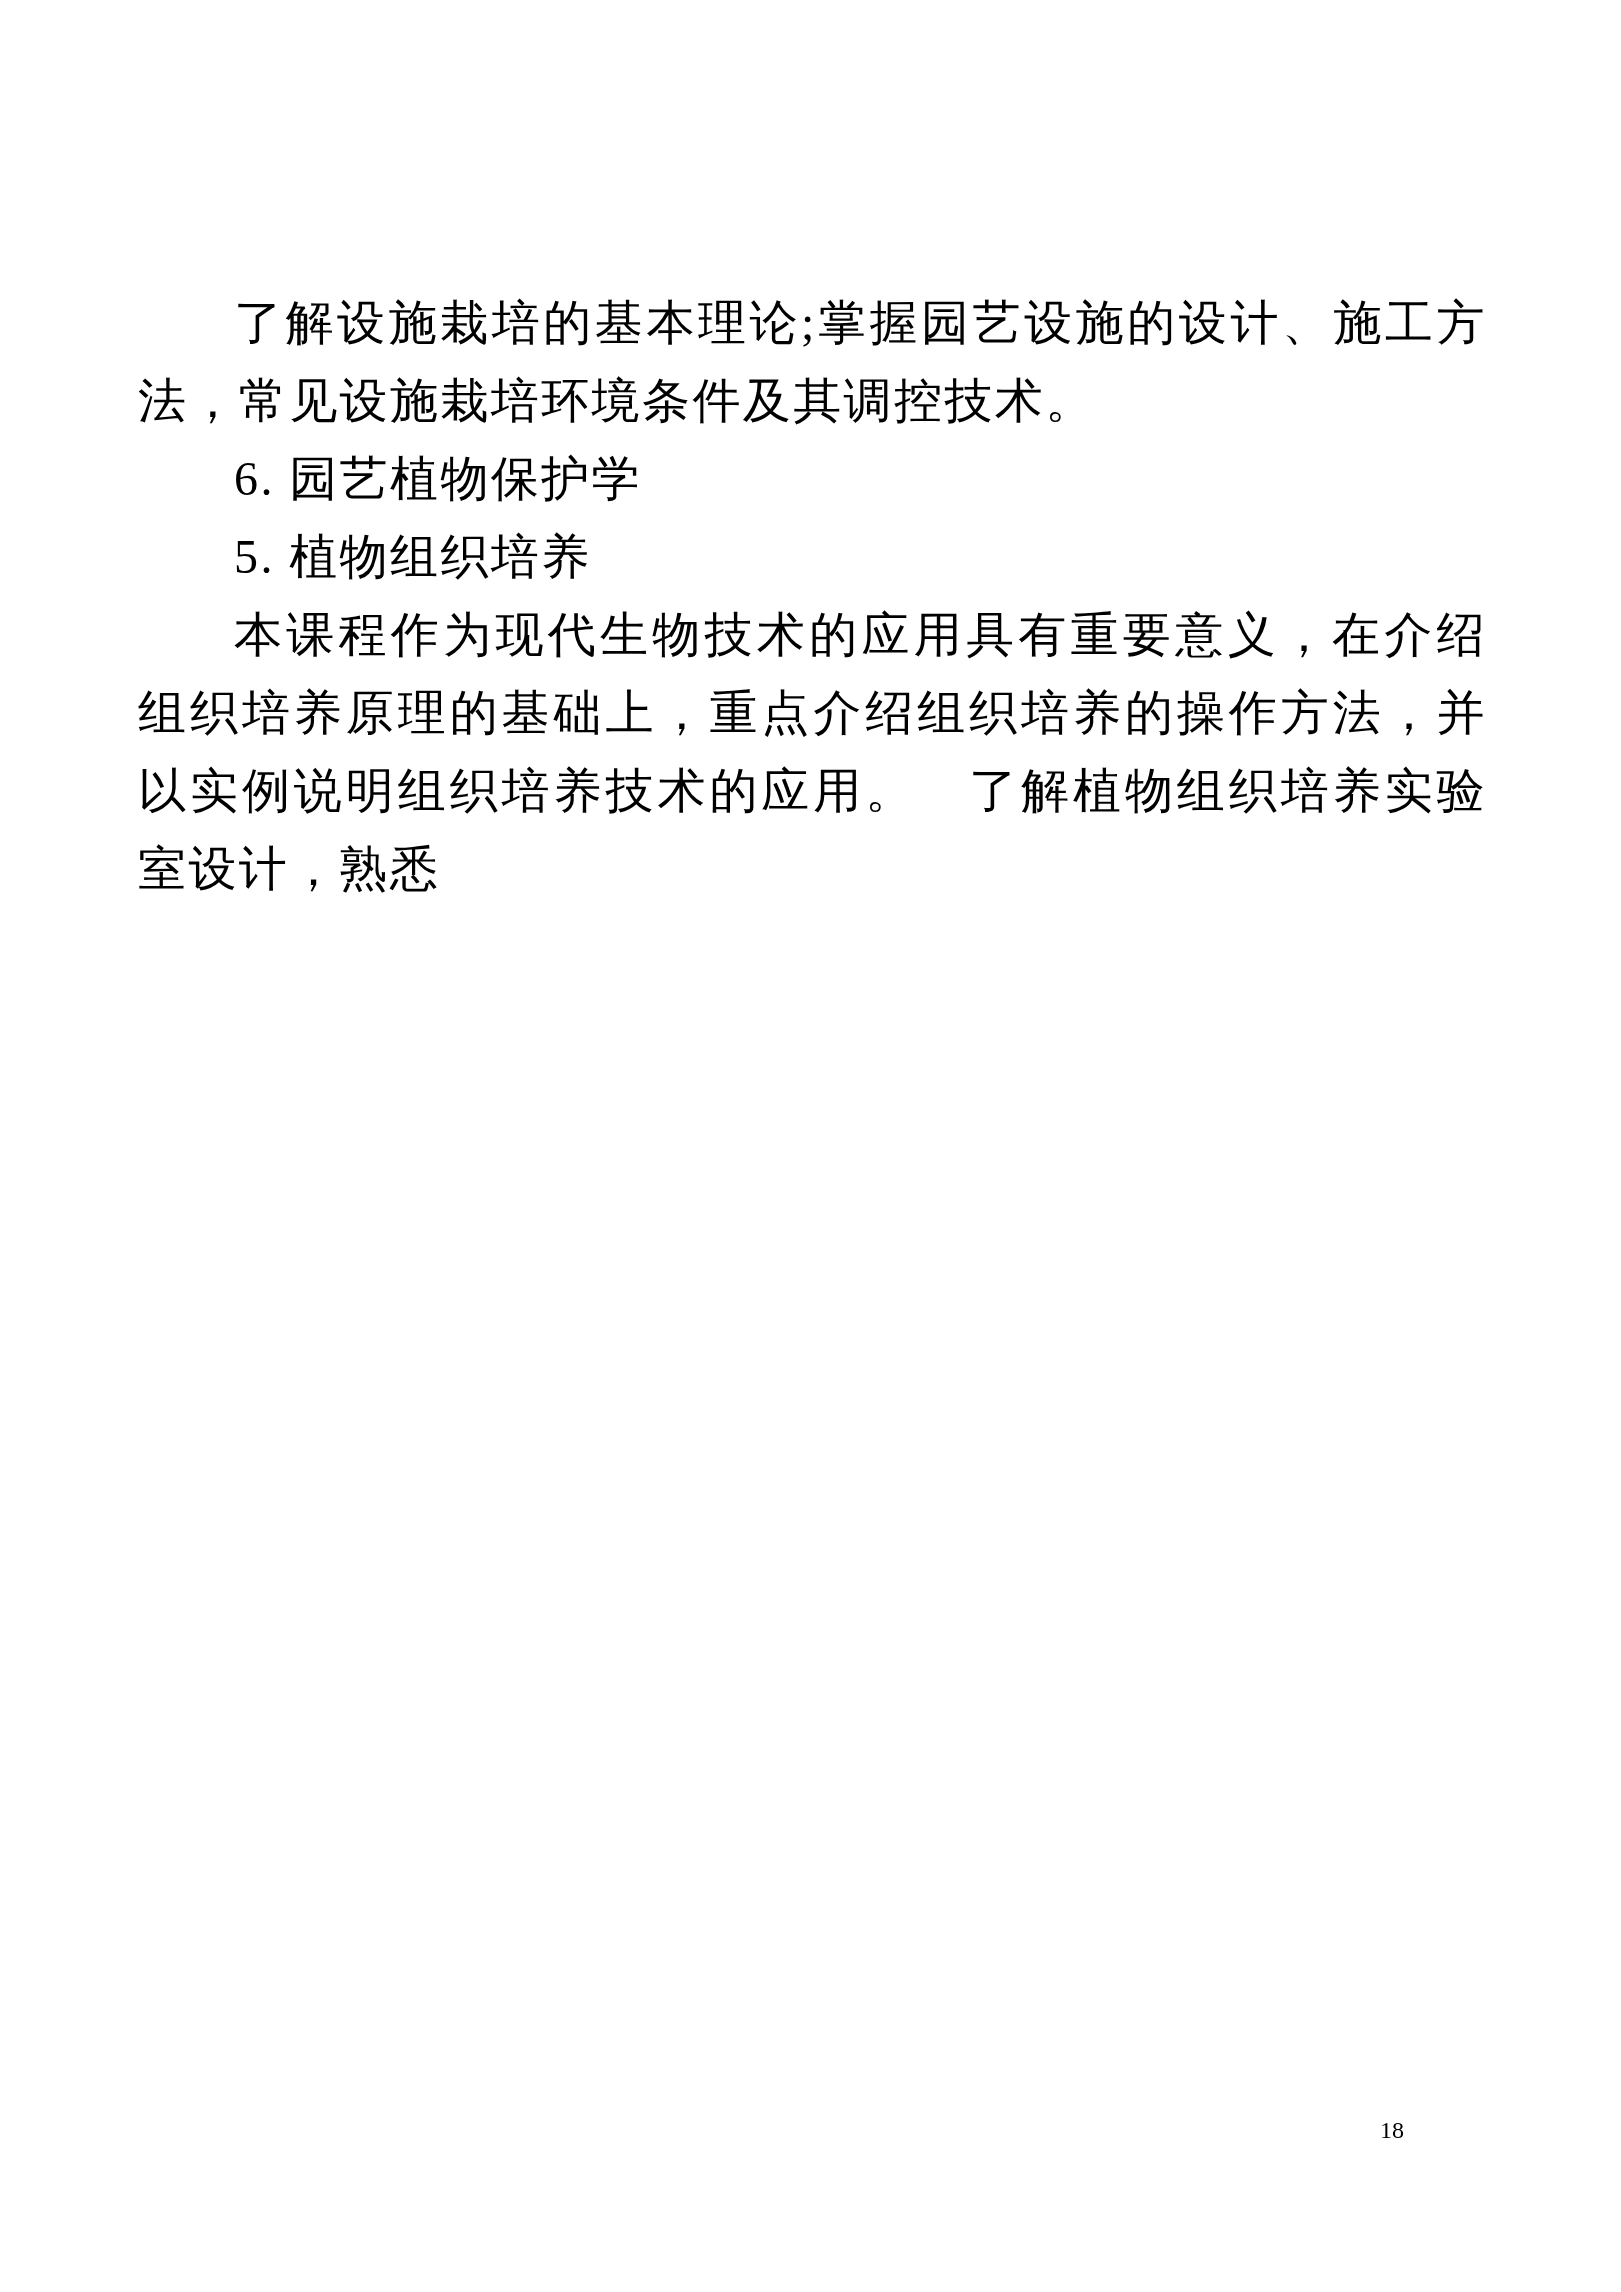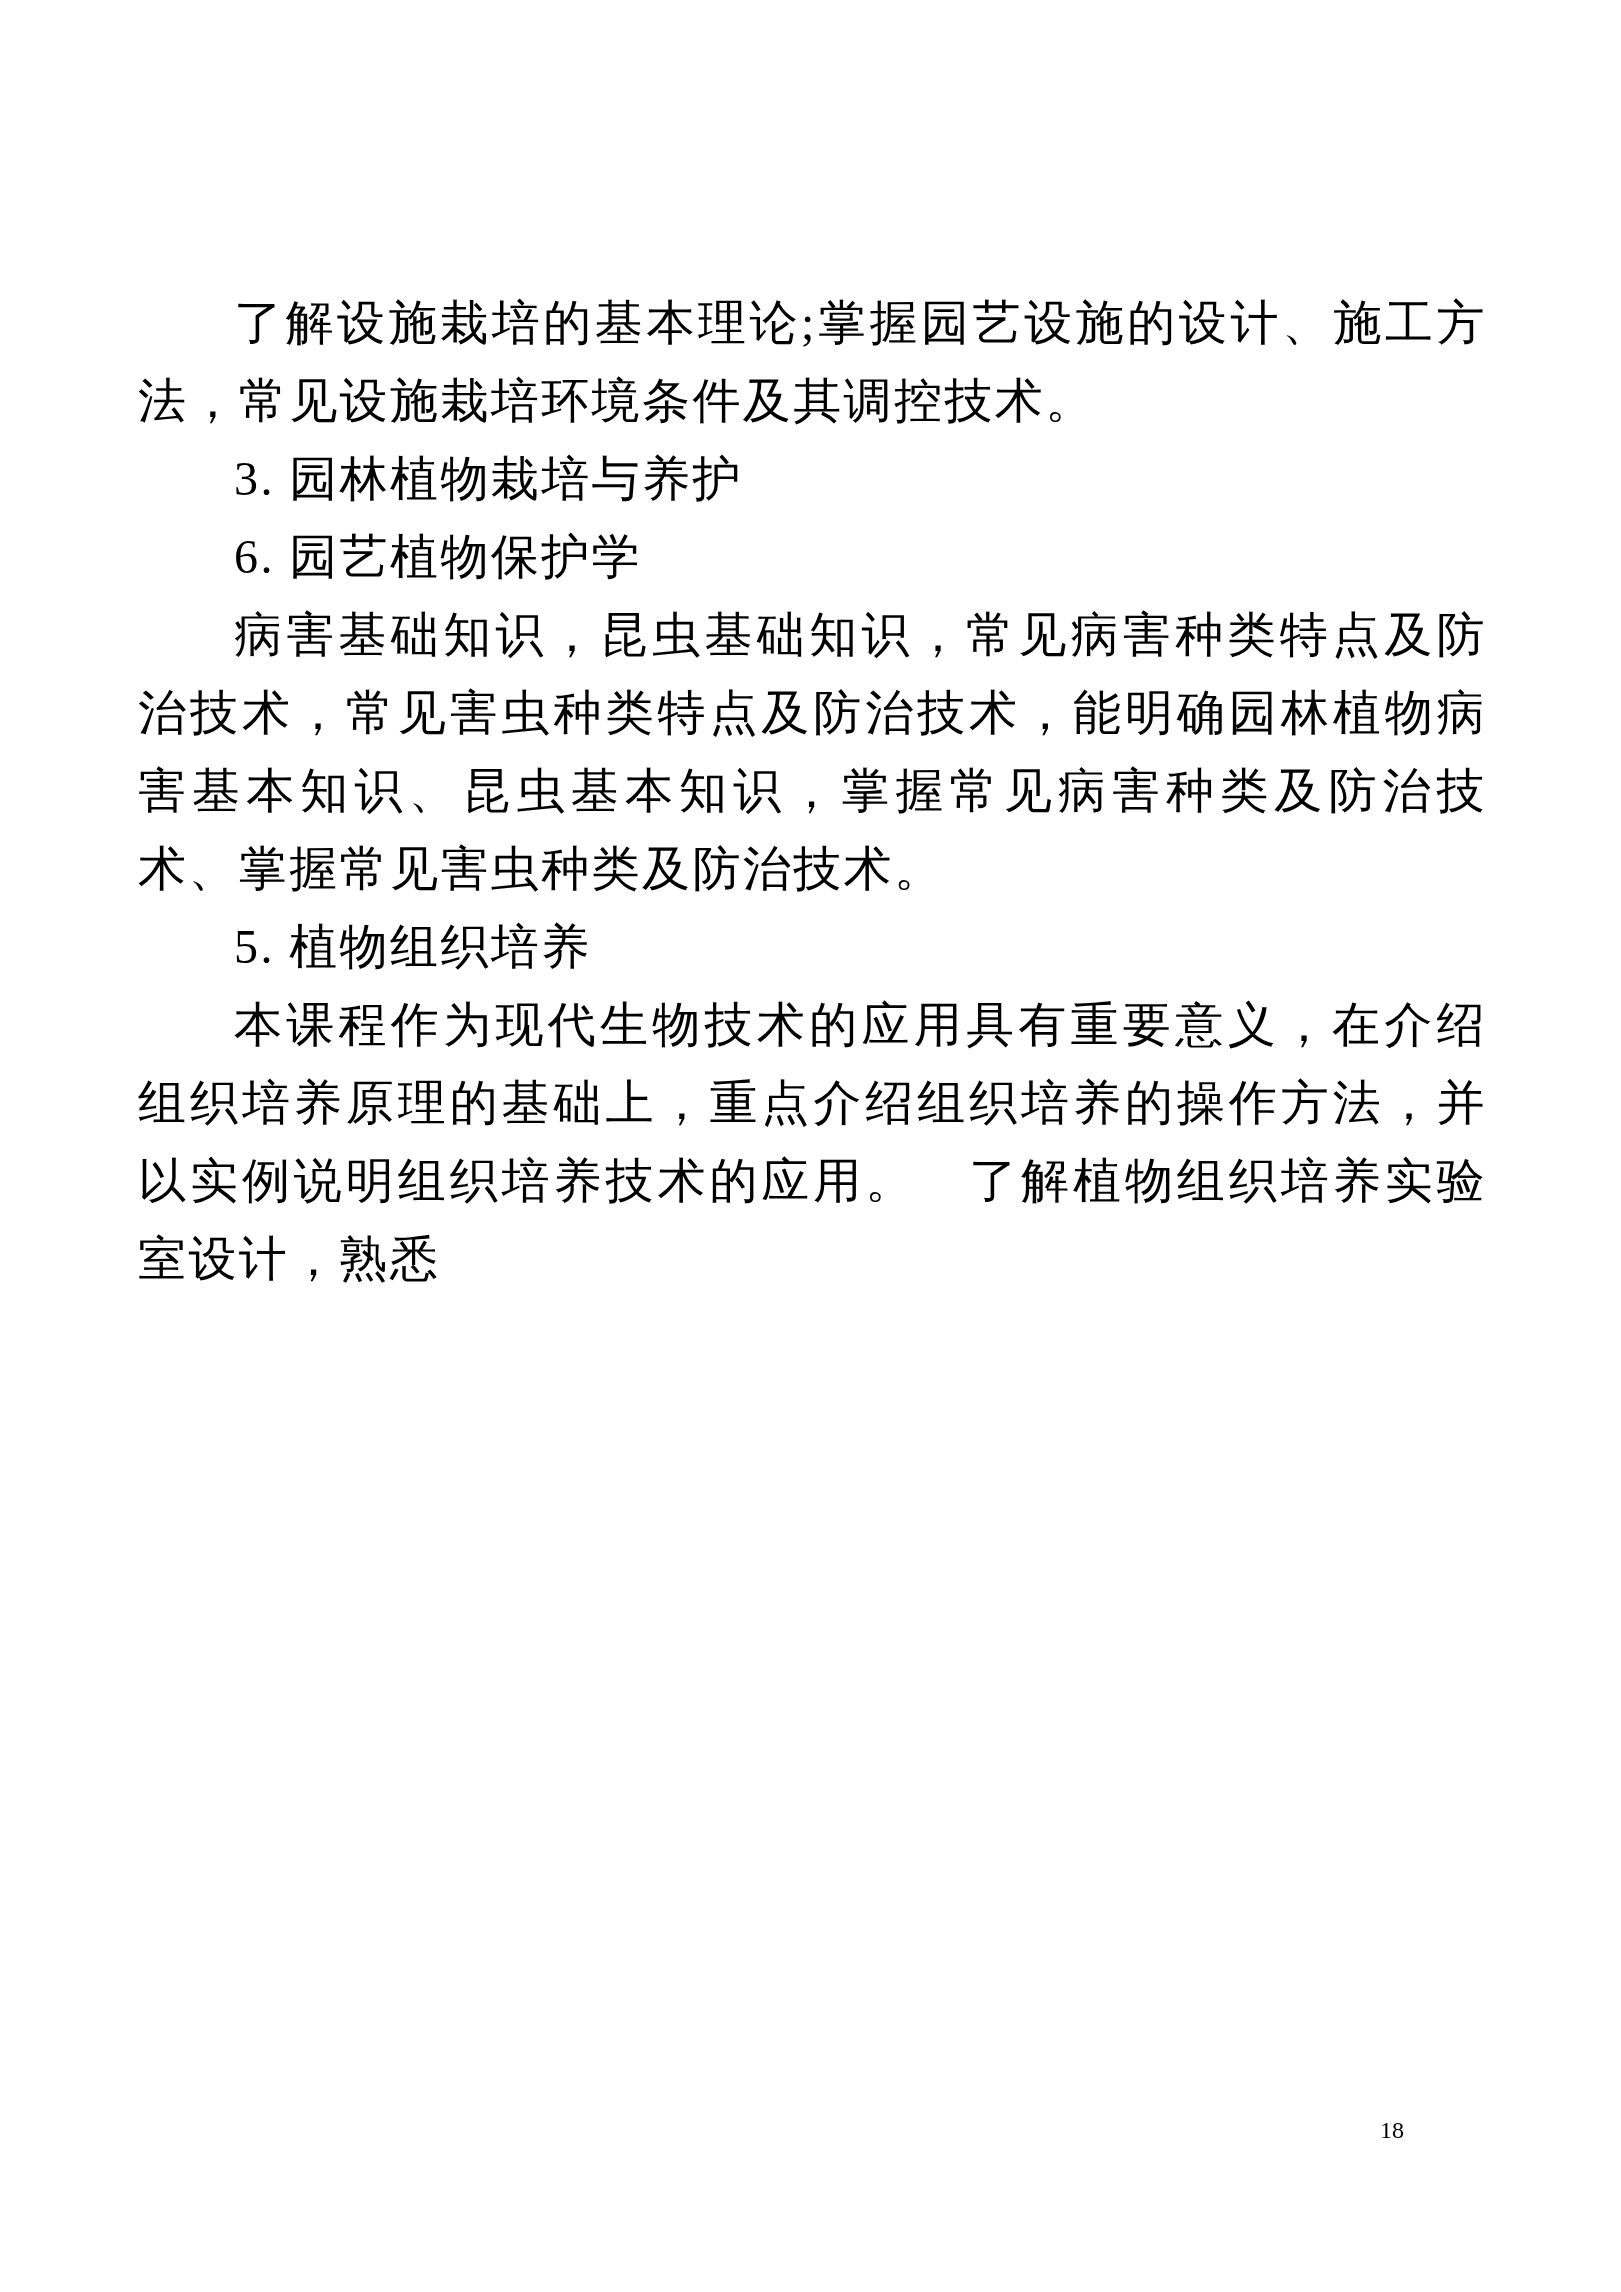--- a/index.html
+++ b/index.html
@@ -49,21 +49,19 @@
     color: #000000;
     font-family: "Liberation Serif", "DejaVu Serif", serif;
   }
 </style>
 </head>
 <body>
 
 <div class="page">
   <div class="doc-body">
     <p class="body-para">了解设施栽培的基本理论;掌握园艺设施的设计、施工方法，常见设施栽培环境条件及其调控技术。</p>
-    <h3 class="section-heading">3. 园林植物栽培与养护</h3>
     <h3 class="section-heading">6. 园艺植物保护学</h3>
-    <p class="body-para">病害基础知识，昆虫基础知识，常见病害种类特点及防治技术，常见害虫种类特点及防治技术，能明确园林植物病害基本知识、昆虫基本知识，掌握常见病害种类及防治技术、掌握常见害虫种类及防治技术。</p>
     <h3 class="section-heading">5. 植物组织培养</h3>
     <p class="body-para">本课程作为现代生物技术的应用具有重要意义，在介绍组织培养原理的基础上，重点介绍组织培养的操作方法，并以实例说明组织培养技术的应用。　了解植物组织培养实验室设计，熟悉</p>
   </div>
   <div class="page-number">18</div>
 </div>
 
 
 </body></html>

